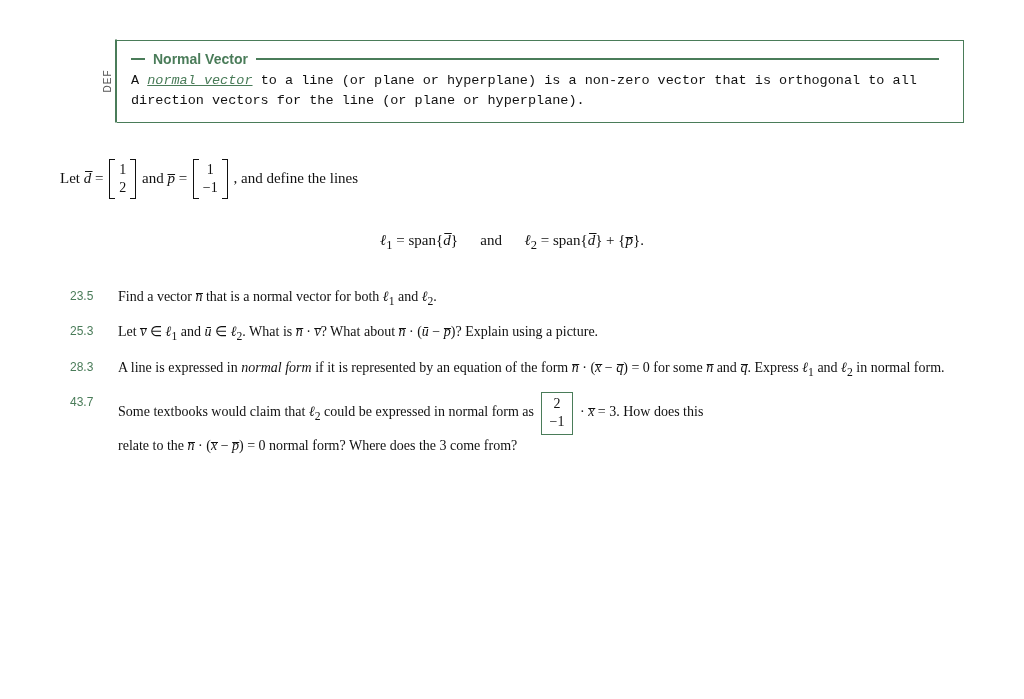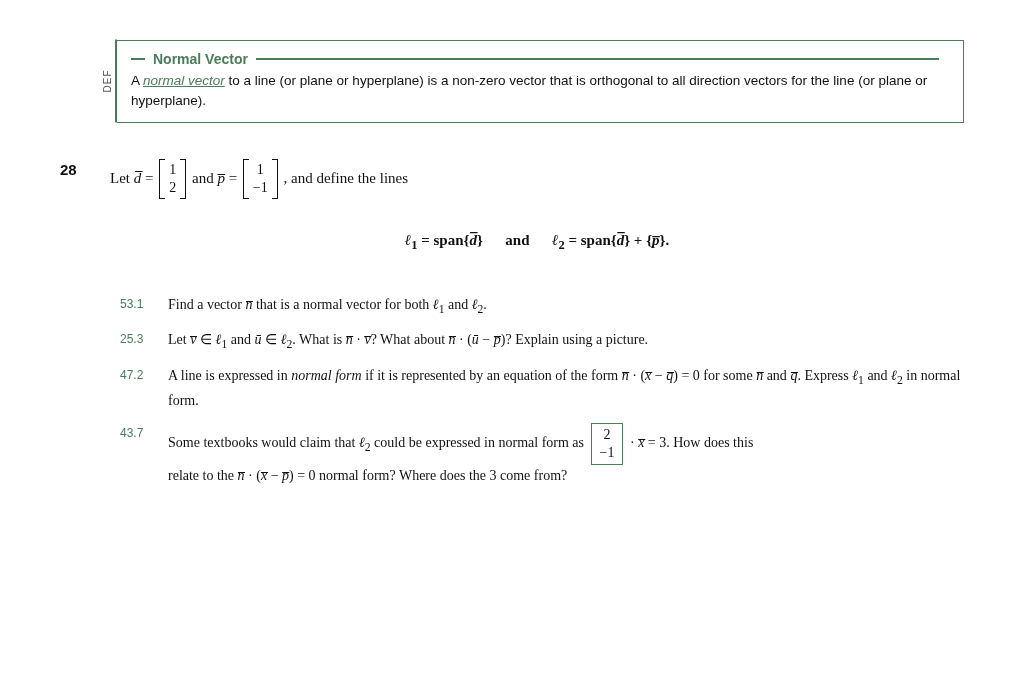--- a/index.html
+++ b/index.html
@@ -64,21 +64,21 @@
       background: #4a7c59;
       margin-right: 8px;
     }
     .def-title-bar-right {
       flex: 1;
       height: 1.5px;
       background: #4a7c59;
       margin-left: 8px;
     }
     .def-content {
-      font-family: Liberation Sans, sans-serif;
+      font-family: Liberation Mono, monospace;
       font-size: 13.5px;
       line-height: 1.5;
       color: #111;
     }
     .def-content em {
       font-style: italic;
       color: #4a7c59;
       text-decoration: underline;
       text-decoration-color: #4a7c59;
     }
@@ -100,23 +100,22 @@
       flex: 1;
     }
     .problem-intro {
       font-size: 15px;
       margin-bottom: 26px;
       line-height: 1.8;
     }
     .math-display {
       text-align: center;
       font-size: 15px;
-      margin: 14px 0 36px 0;
+      margin: 14px 0 28px 0;
       line-height: 2;
-      font-weight: bold;
     }
 
     
     .sub-problems {
       margin-left: 10px;
     }
     .sub-problem {
       display: flex;
       flex-direction: row;
       margin-bottom: 10px;
@@ -208,21 +207,20 @@
       <span class="def-title">Normal Vector</span>
       <div class="def-title-bar-right"></div>
     </div>
     <div class="def-content">
       A <em>normal vector</em> to a line (or plane or hyperplane) is a non-zero vector that is orthogonal to all direction vectors for the line (or plane or hyperplane).
     </div>
   </div>
 </div>
 
 <div class="problem-section">
-  <div class="problem-number">28</div>
   <div class="problem-content">
 
     <div class="problem-intro">
       Let
       <span class="math-italic">d̅</span>
       =
       <span class="matrix">
         <span class="matrix-bracket-left"></span>
         <span class="matrix-inner">
           <span class="matrix-row">1</span>
@@ -244,35 +242,35 @@
       , and define the lines
     </div>
 
     <div class="math-display">
       <i>ℓ</i><sub>1</sub> = span{<i>d̅</i>} &nbsp;&nbsp;&nbsp;&nbsp; and &nbsp;&nbsp;&nbsp;&nbsp; <i>ℓ</i><sub>2</sub> = span{<i>d̅</i>} + {<i>p̅</i>}.
     </div>
 
     <div class="sub-problems">
 
       <div class="sub-problem">
-        <span class="sub-number">53.1</span>
+        <span class="sub-number">23.5</span>
         <span class="sub-text">
           Find a vector <i>n̅</i> that is a normal vector for both <i>ℓ</i><sub>1</sub> and <i>ℓ</i><sub>2</sub>.
         </span>
       </div>
 
       <div class="sub-problem">
         <span class="sub-number">25.3</span>
         <span class="sub-text">
           Let <i>v̅</i> ∈ <i>ℓ</i><sub>1</sub> and <i>ū</i> ∈ <i>ℓ</i><sub>2</sub>. What is <i>n̅</i> · <i>v̅</i>? What about <i>n̅</i> · (<i>ū</i> − <i>p̅</i>)? Explain using a picture.
         </span>
       </div>
 
       <div class="sub-problem">
-        <span class="sub-number">47.2</span>
+        <span class="sub-number">28.3</span>
         <span class="sub-text">
           A line is expressed in <em>normal form</em> if it is represented by an equation of the form <i>n̅</i> · (<i>x̅</i> − <i>q̅</i>) = 0 for some <i>n̅</i>
           and <i>q̅</i>. Express <i>ℓ</i><sub>1</sub> and <i>ℓ</i><sub>2</sub> in normal form.
         </span>
       </div>
 
       <div class="sub-problem">
         <span class="sub-number">43.7</span>
         <span class="sub-text">
           Some textbooks would claim that <i>ℓ</i><sub>2</sub> could be expressed in normal form as

